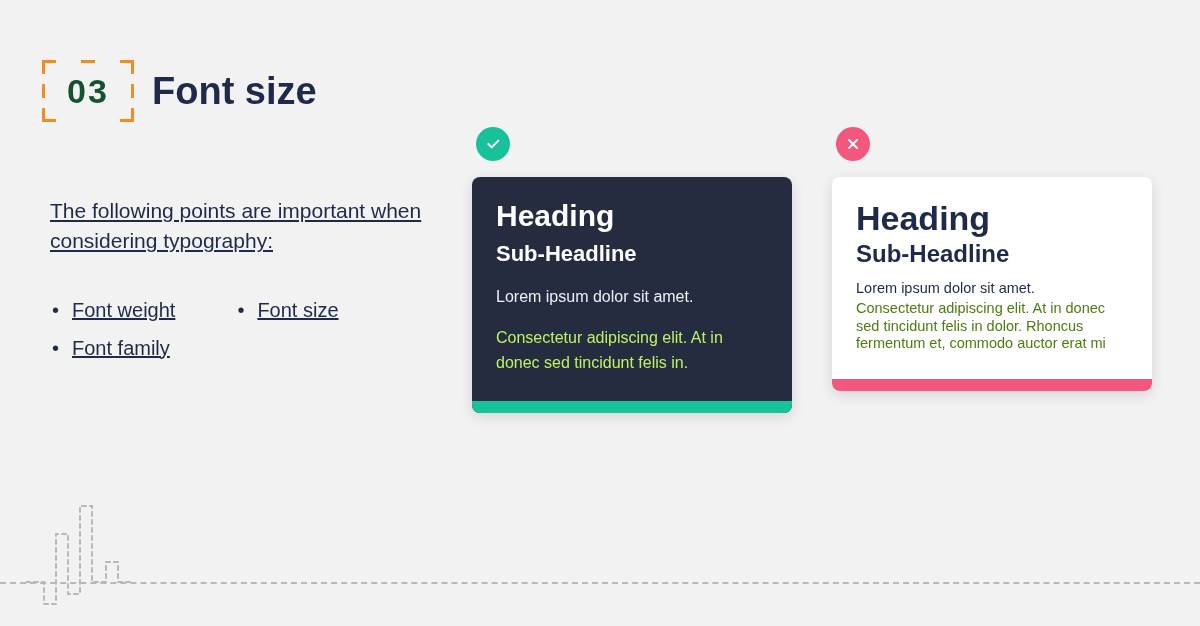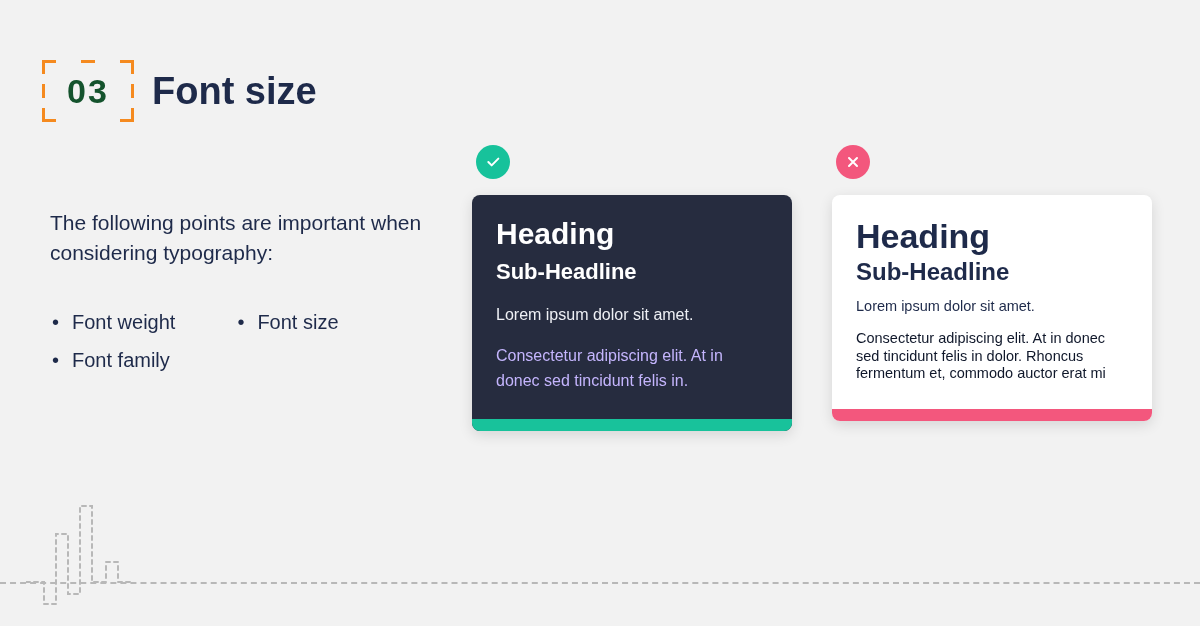--- a/index.html
+++ b/index.html
@@ -46,23 +46,24 @@
   .corner.tr { border-left: none;  border-bottom: none; top: 0; right: 0; }
   .corner.bl { border-right: none; border-top: none;    bottom: 0; left: 0; }
   .corner.br { border-left: none;  border-top: none;    bottom: 0; right: 0; }
   .tick-top { position:absolute; top:0; left:50%; transform:translateX(-50%); width:14px; height:3px; background:#f58a1f; }
   .tick-left { position:absolute; left:0; top:50%; transform:translateY(-50%); width:3px; height:14px; background:#f58a1f; }
   .tick-right { position:absolute; right:0; top:50%; transform:translateY(-50%); width:3px; height:14px; background:#f58a1f; }
 
   
   .intro {
     position: absolute;
-    top: 208px;
+    top: 196px;
     left: 50px;
     width: 380px;
+    text-decoration: underline;
   }
   .intro-lead {
     font-size: 21px;
     line-height: 1.45;
     color: #1e2a4a;
   }
   .bullets {
     display: flex;
     gap: 60px;
     margin-top: 34px;
@@ -82,21 +83,21 @@
     position: absolute;
     left: 2px;
     top: 0;
     font-size: 20px;
     color: #1e2a4a;
   }
 
   
   .examples {
     position: absolute;
-    top: 145px;
+    top: 127px;
     left: 472px;
     display: flex;
     gap: 40px;
   }
   .ex { position: relative; width: 320px; }
   .badge {
     width: 34px; height: 34px;
     border-radius: 50%;
     display: flex; align-items: center; justify-content: center;
     color: #fff;
@@ -114,28 +115,28 @@
     position: relative;
   }
   .card-inner { padding: 22px 24px 26px; }
   .card-accent { height: 12px; width: 100%; }
 
   .card.good { background: #262c3f; }
   .card.good .card-accent { background: #18c29b; }
   .card.good .hd { color: #fff; font-size: 30px; font-weight: 700; }
   .card.good .sub { color: #fff; font-size: 22px; font-weight: 700; margin-top: 8px; }
   .card.good .body { color: #eef0f5; font-size: 16px; line-height: 1.55; margin-top: 18px; }
-  .card.good .body2 { color: #c4b5fd; font-size: 16px; line-height: 1.55; margin-top: 16px; }
+  .card.good .body2 { color: #bef264; font-size: 16px; line-height: 1.55; margin-top: 16px; }
 
   .card.bad { background: #fff; }
   .card.bad .card-accent { background: #f3577d; }
   .card.bad .hd { color: #1e2a4a; font-size: 34px; font-weight: 700; }
   .card.bad .sub { color: #1e2a4a; font-size: 24px; font-weight: 700; margin-top: 2px; }
   .card.bad .body { color: #1e2a4a; font-size: 14.5px; line-height: 1.2; margin-top: 12px; }
-  .card.bad .body2 { color: #0f172a; font-size: 14.5px; line-height: 1.2; margin-top: 15px; }
+  .card.bad .body2 { color: #4d7c0f; font-size: 14.5px; line-height: 1.2; margin-top: 3px; }
 
   
   .baseline {
     position: absolute;
     left: 0; right: 0;
     top: 582px;
     border-top: 2px dashed #b8b8b8;
   }
   .wave {
     position: absolute;

